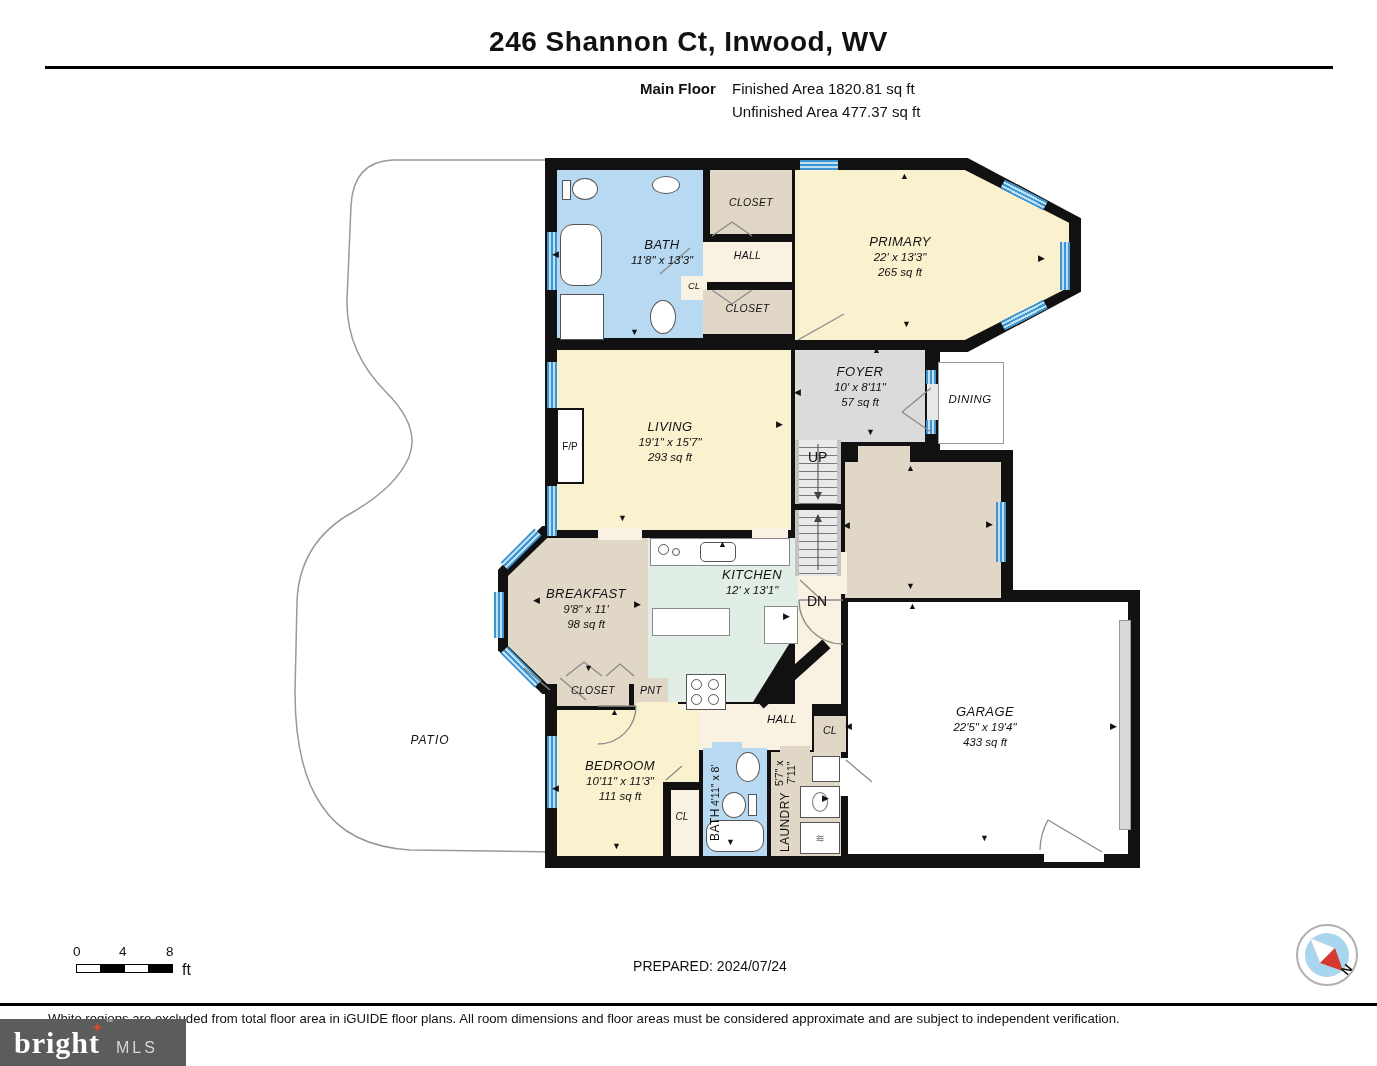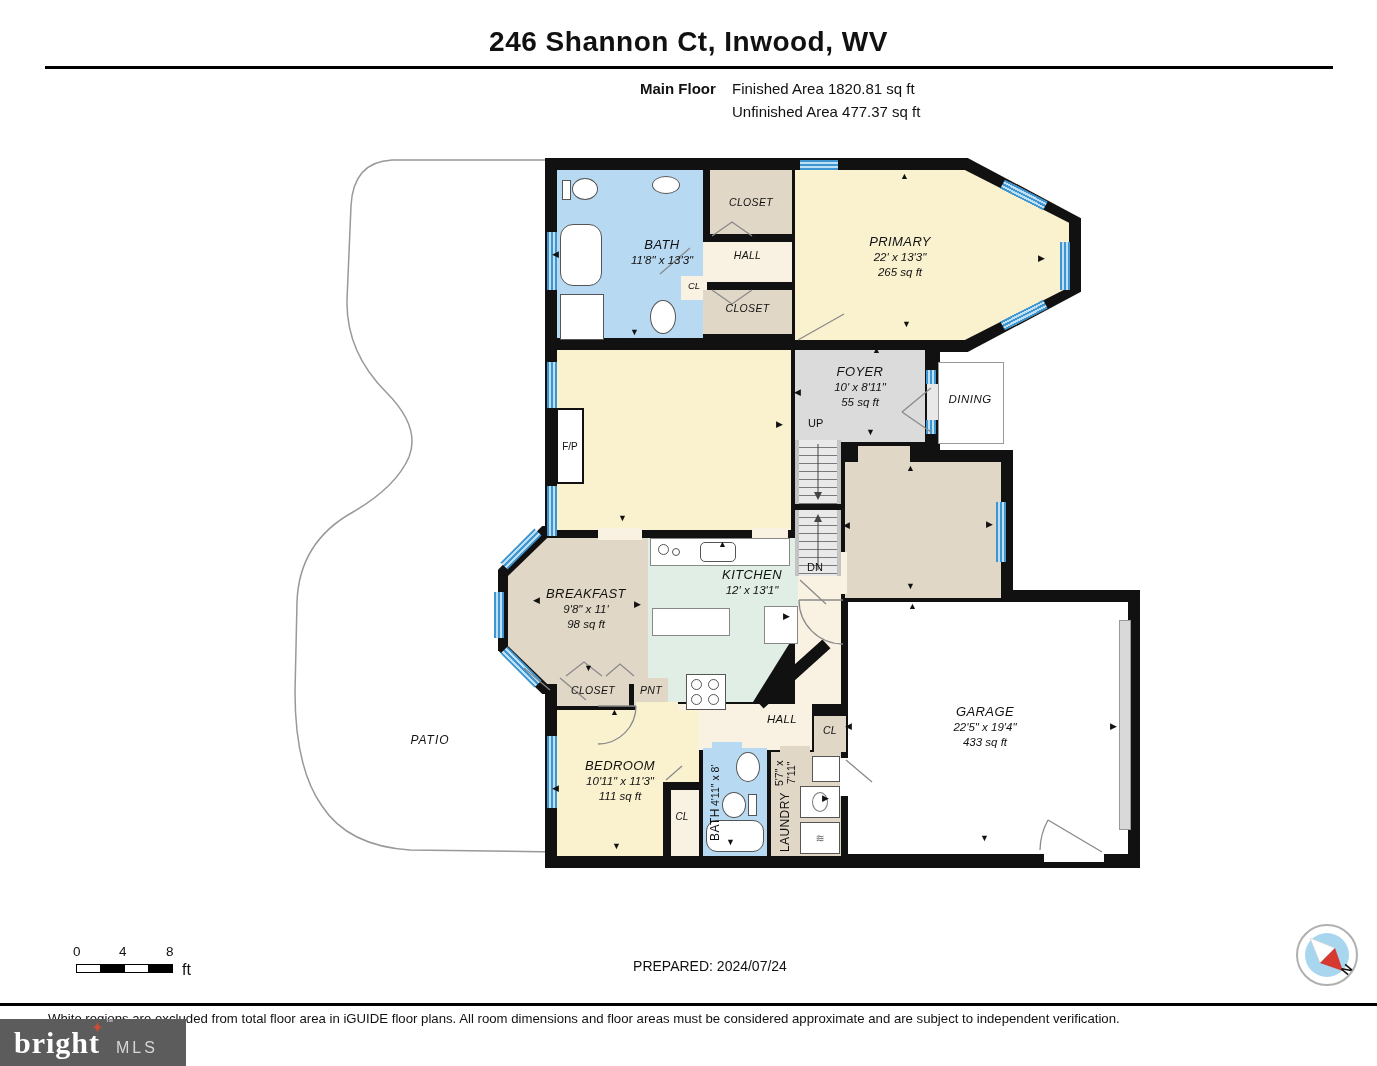--- a/index.html
+++ b/index.html
@@ -26,21 +26,21 @@
   .wv{background:repeating-linear-gradient(90deg,#3f95cf 0 2px,#bee0f4 2px 4px);}
   .wh{background:repeating-linear-gradient(0deg,#3f95cf 0 2px,#bee0f4 2px 4px);}
   
   .fx{position:absolute;background:#fff;border:1.3px solid #555;z-index:25;box-sizing:border-box;}
   .el{border-radius:50%;}
   .rr{border-radius:9px;}
   .crc{position:absolute;width:11px;height:11px;border:1.2px solid #555;border-radius:50%;box-sizing:border-box;z-index:26;}
   .stairs{position:absolute;background:#e9e9e9 repeating-linear-gradient(180deg,rgba(0,0,0,0) 0 7px,#7a7a7a 7px 8px);
           border-left:4px solid #c3c3c3;border-right:4px solid #c3c3c3;box-sizing:border-box;z-index:22;}
   .ar{position:absolute;font-size:9px;font-style:normal;font-weight:normal;color:#111;z-index:45;line-height:1;}
-  .ann{position:absolute;font-size:11px;z-index:45;}
+  .ann{position:absolute;font-size:14px;z-index:45;margin-top:32px;}
   
   #frule{position:absolute;left:0;top:1003px;width:1377px;height:3px;background:#000;}
   #disclaimer{position:absolute;left:48px;top:1011px;width:1280px;font-size:13.2px;}
   #prepared{position:absolute;left:600px;top:958px;width:220px;text-align:center;font-size:14px;}
   
   #scalebar{position:absolute;left:70px;top:944px;width:160px;height:40px;}
   .tick{position:absolute;top:0;font-size:13.5px;}
   .seg{position:absolute;top:20px;height:9px;box-sizing:border-box;border:1px solid #000;}
   #ftunit{position:absolute;left:112px;top:17px;font-size:16px;}
   
@@ -212,24 +212,29 @@
     <span style="font-size:9.5px;">CL</span>
   </div>
   <div class="lb" style="left:703px;top:302px;width:89px;">
     <span class="sm">CLOSET</span>
   </div>
   <div class="lb" style="left:830px;top:233px;width:140px;">
     <span class="nm">PRIMARY</span>
     <span class="dm">22' x 13'3"</span>
     <span class="dm">265 sq ft</span>
   </div>
+  <div class="lb" style="left:590px;top:418px;width:160px;">
+    <span class="nm">LIVING</span>
+    <span class="dm">19'1" x 15'7"</span>
+    <span class="dm">293 sq ft</span>
+  </div>
   <div class="lb" style="left:800px;top:363px;width:120px;">
     <span class="nm">FOYER</span>
     <span class="dm">10' x 8'11"</span>
-    <span class="dm">55 sq ft</span>
+    <span class="dm">57 sq ft</span>
   </div>
   <div class="lb" style="left:935px;top:392px;width:70px;">
     <span class="dm" style="letter-spacing:.5px;">DINING</span>
   </div>
   <div class="ann" style="left:808px;top:417px;">UP</div>
   <div class="ann" style="left:807px;top:561px;">DN</div>
   <div class="lb" style="left:526px;top:585px;width:120px;">
     <span class="nm">BREAKFAST</span>
     <span class="dm">9'8" x 11'</span>
     <span class="dm">98 sq ft</span>

